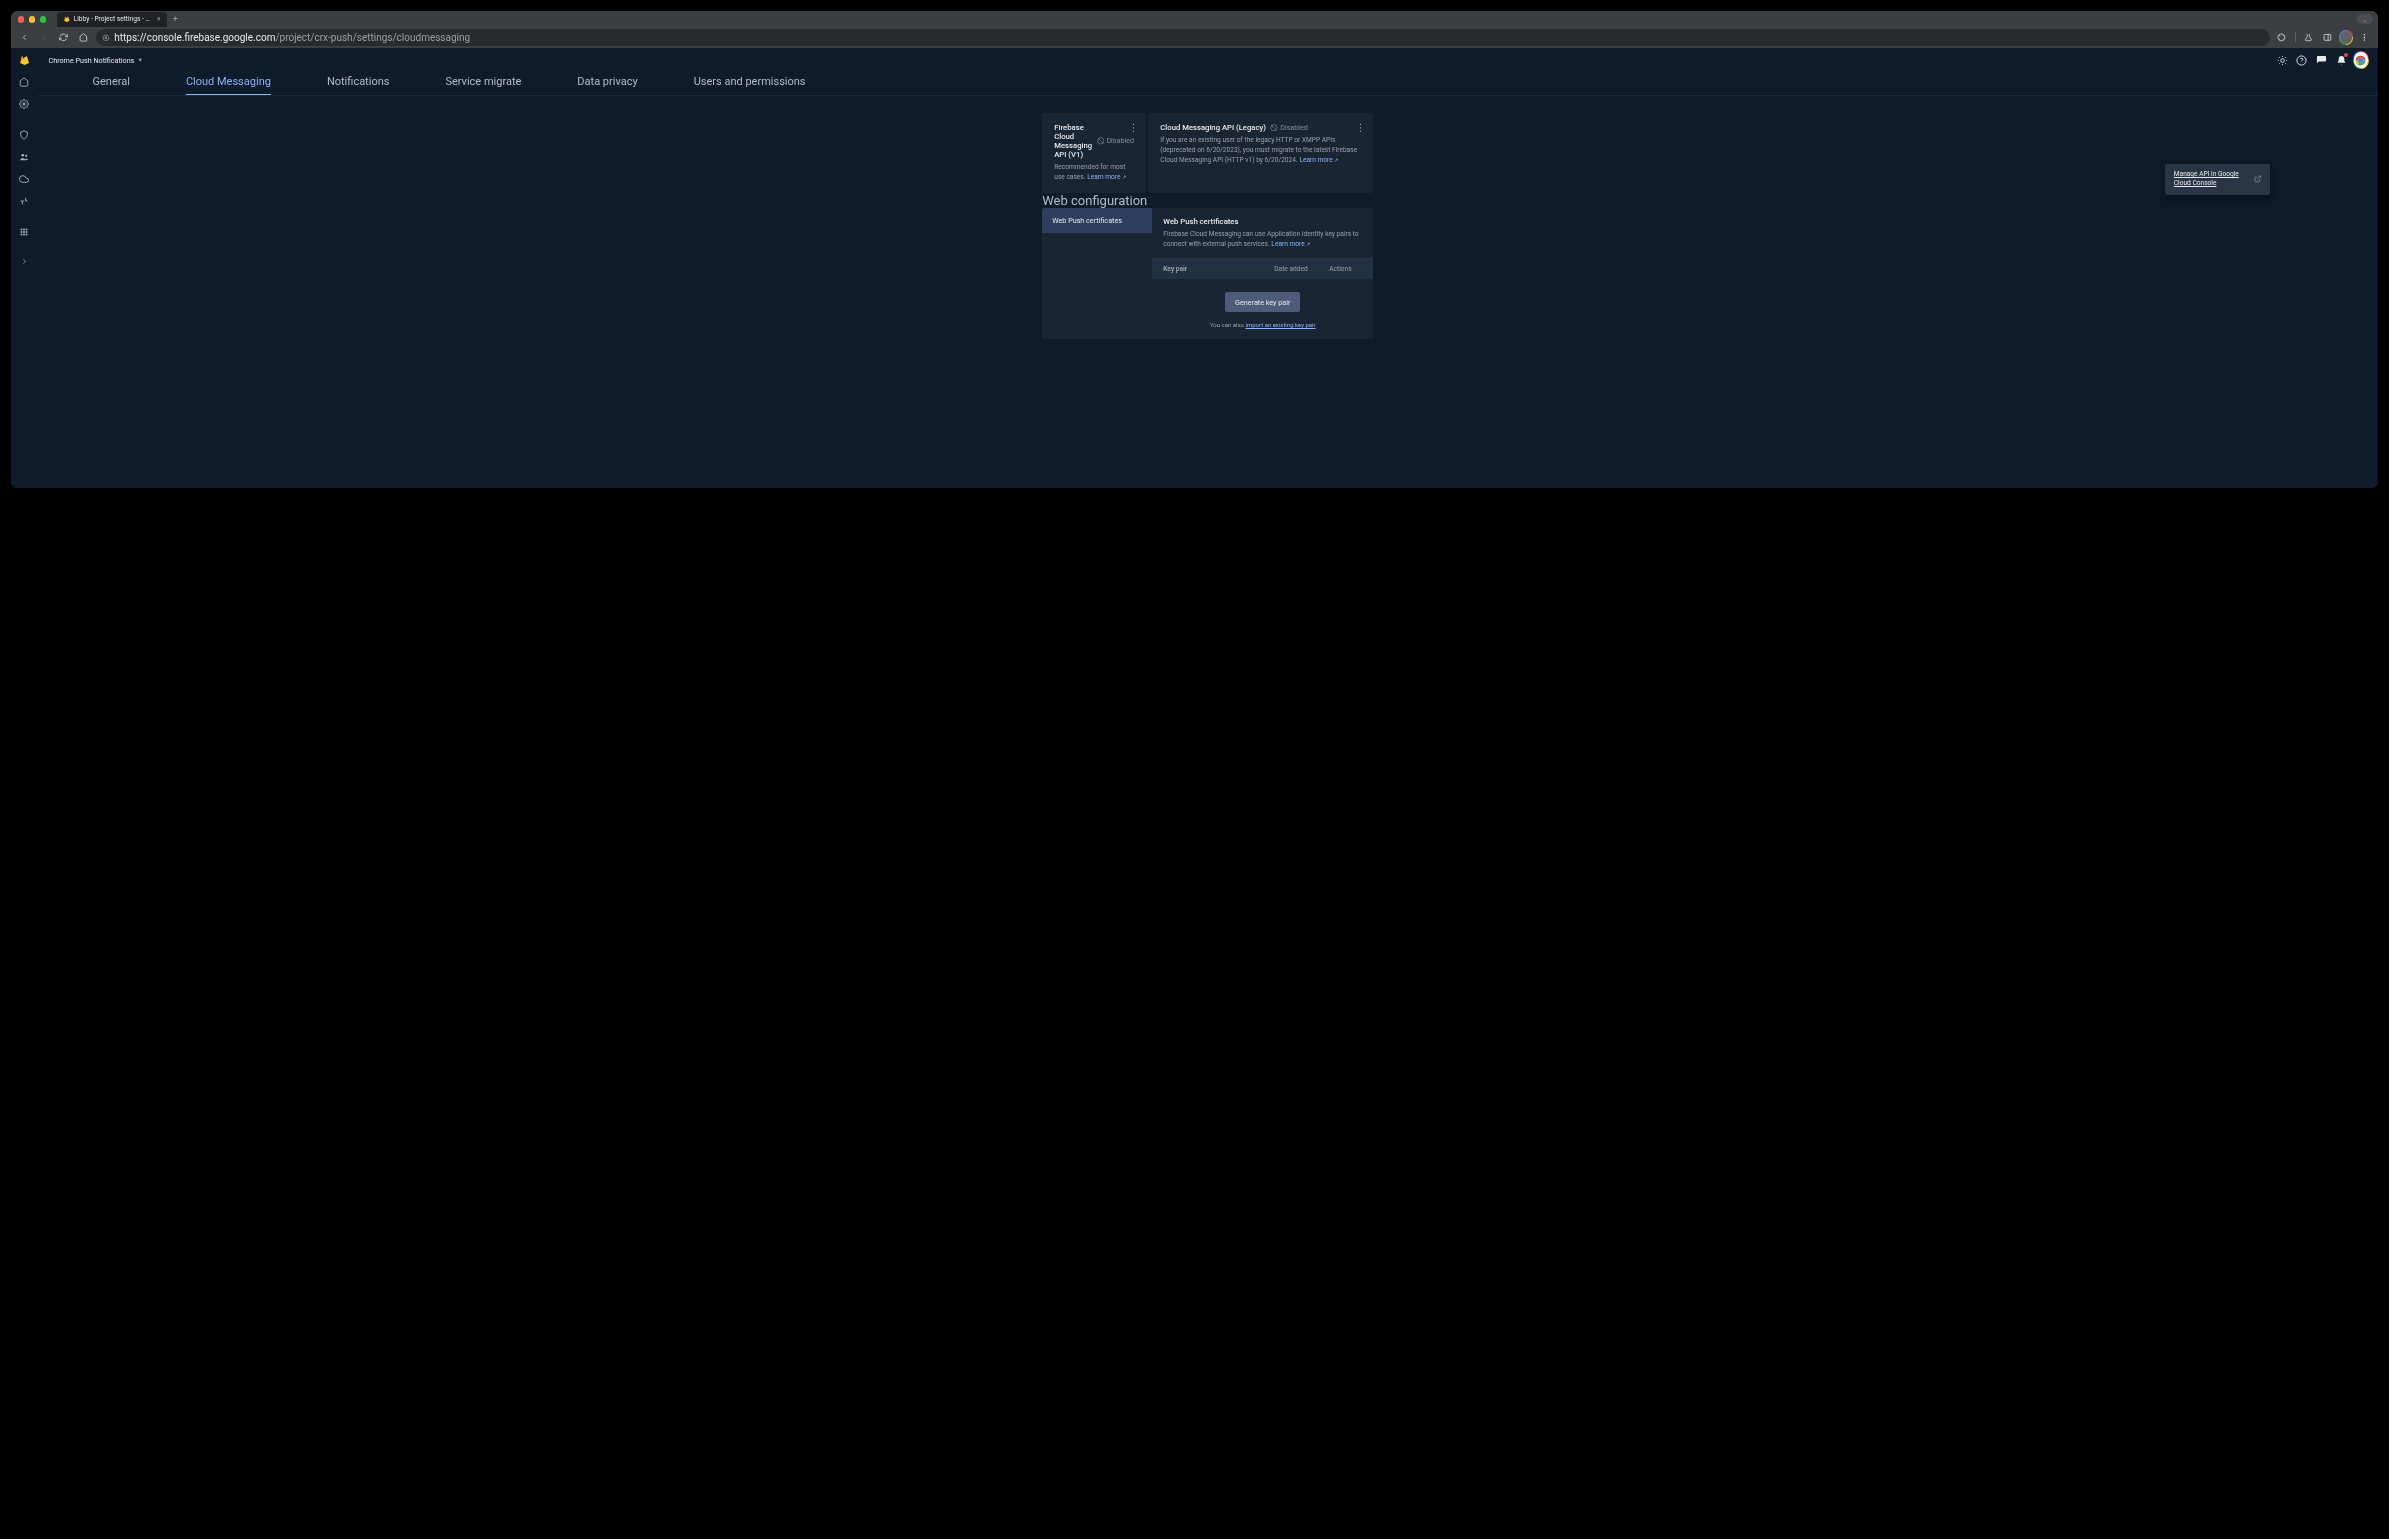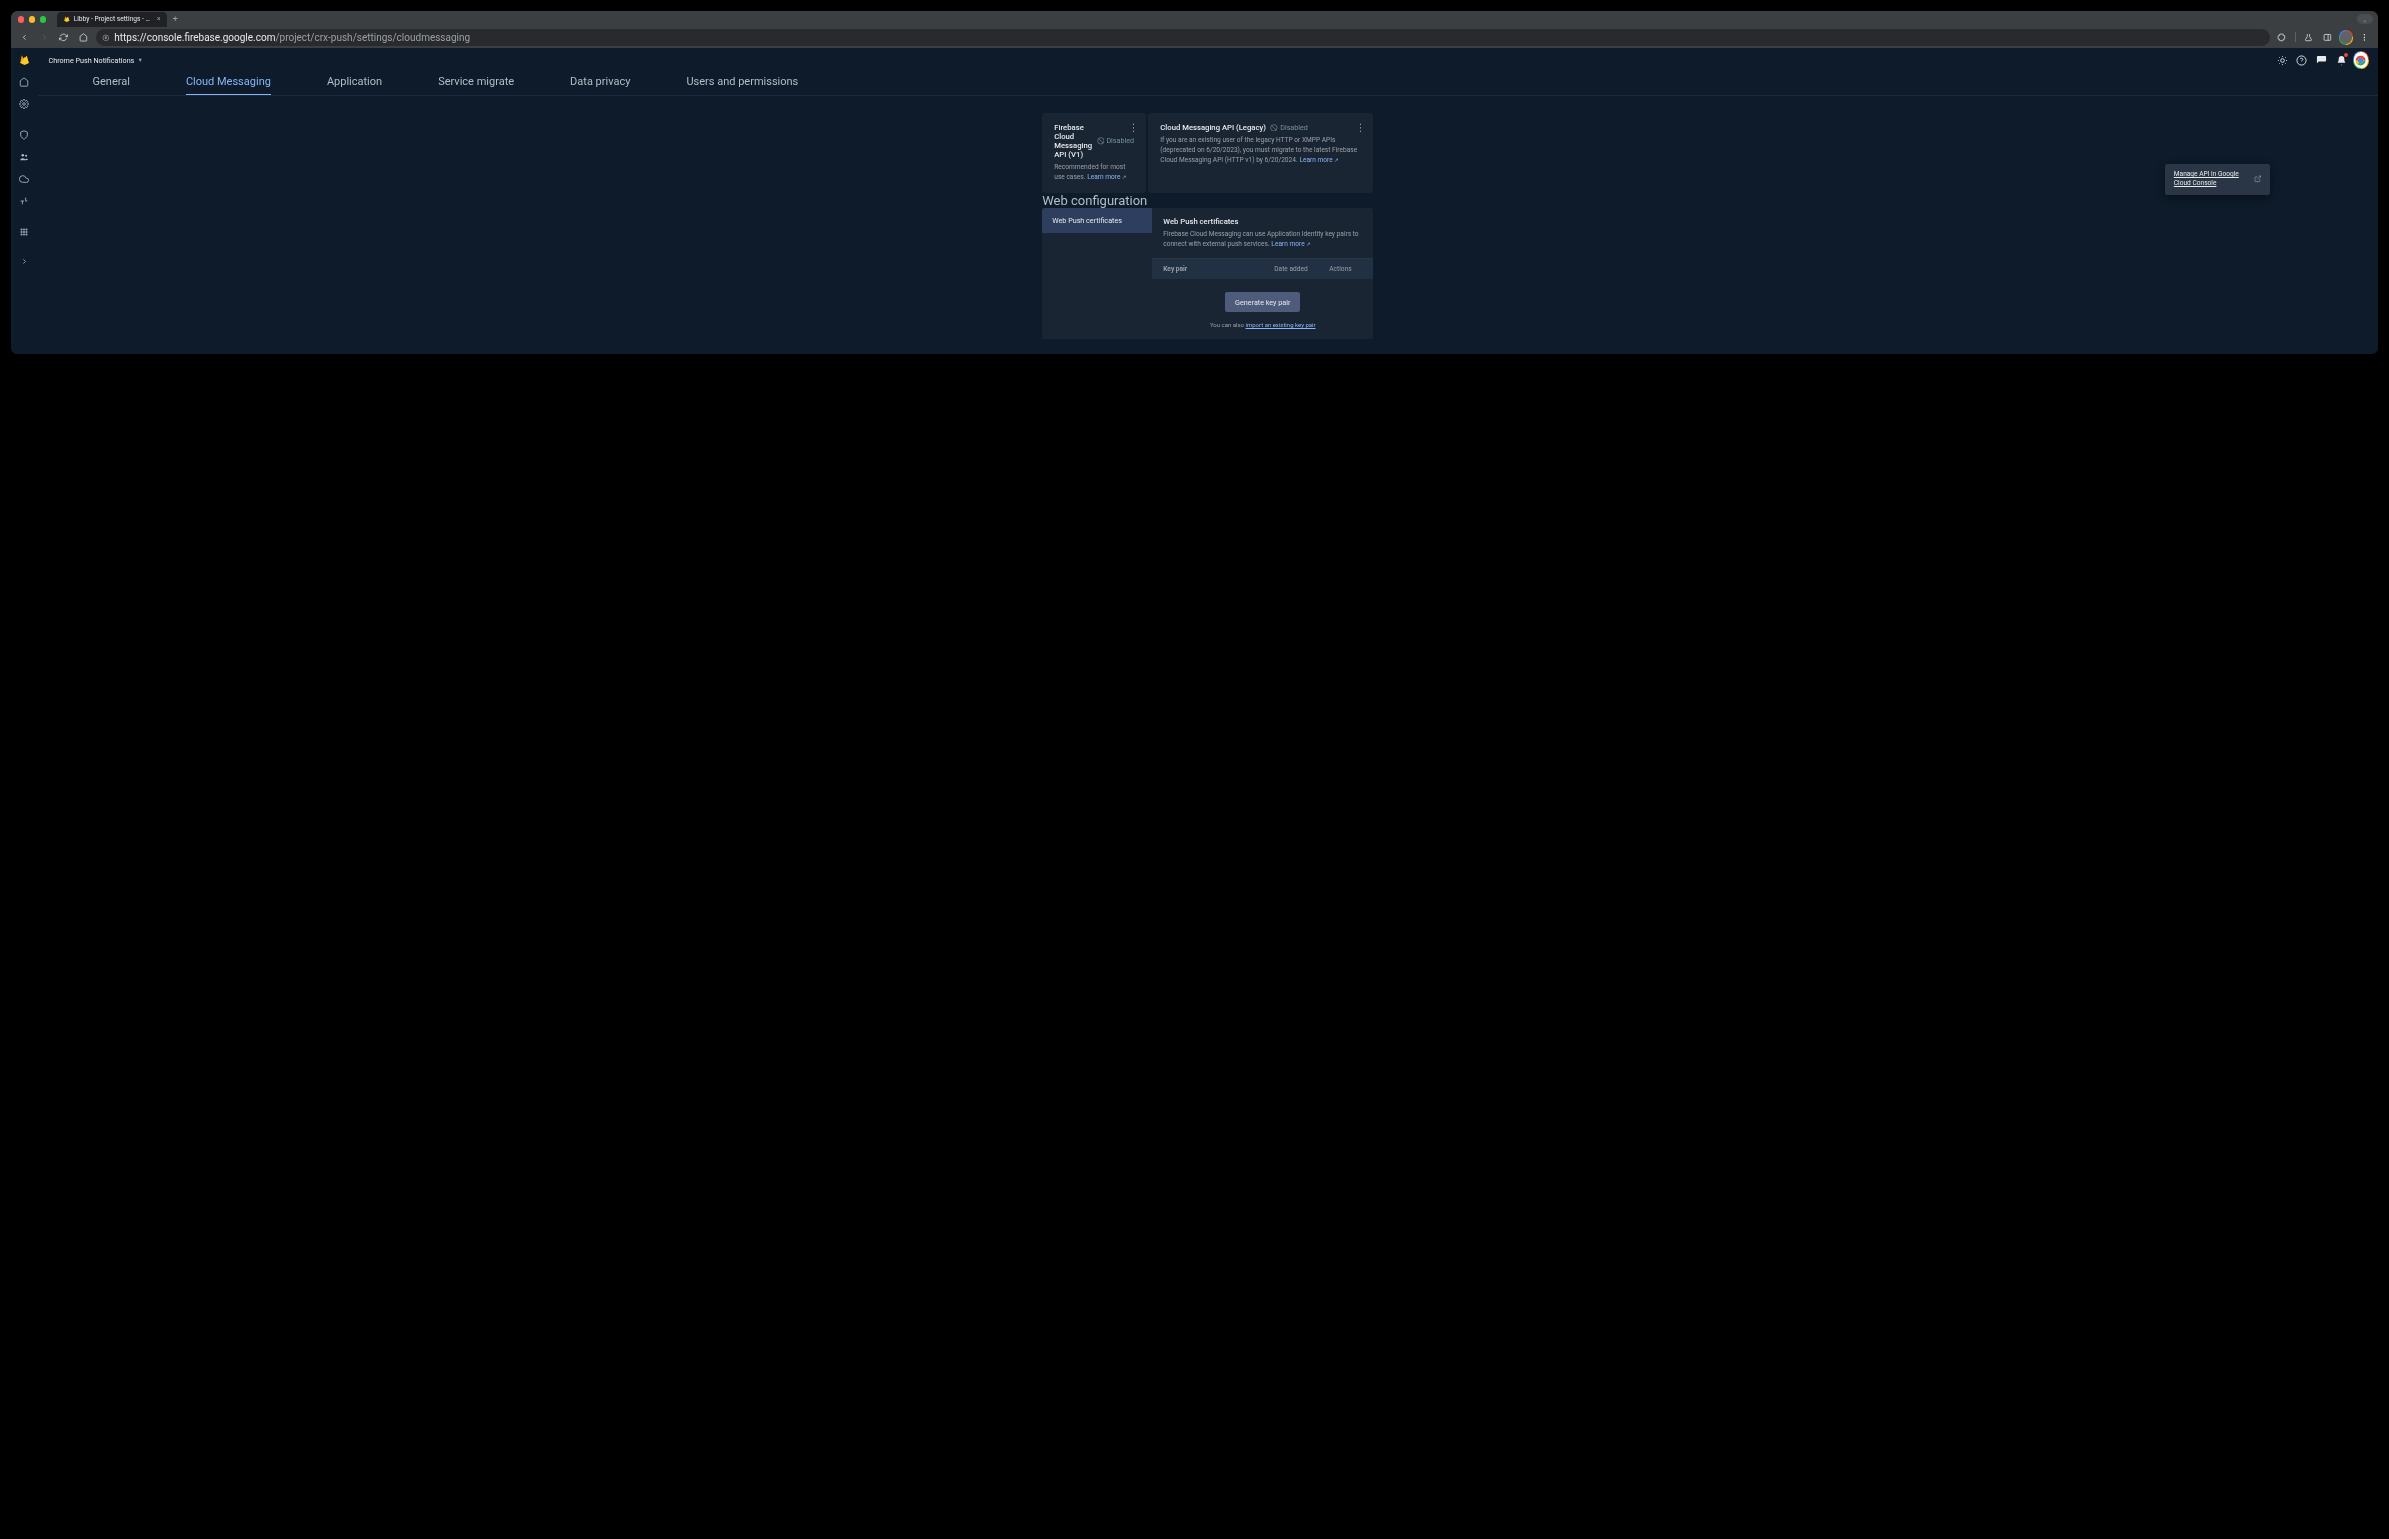--- a/index.html
+++ b/index.html
@@ -24,21 +24,21 @@
 .toolbar-btn.disabled { opacity: 0.4; }
 .addressbar { flex: 1; background: #282a2d; border-radius: 10px; height: 16.5px; display: flex; align-items: center; padding: 0 6.6px; gap: 4.4px; color: #e8eaed; font-size: 10px; }
 .addressbar .lock { color: #9aa0a6; }
 .url-text { flex: 1; }
 .url-domain { color: #e8eaed; }
 .url-path { color: #9aa0a6; }
 .toolbar-right { display: flex; align-items: center; gap: 3.3px; }
 .toolbar-sep { width: 0.6px; height: 10px; background: #5f6368; margin: 0 2.2px; }
 .avatar-ring { width: 14.3px; height: 14.3px; border-radius: 50%; background: conic-gradient(#ea4335 0deg 90deg, #fbbc04 90deg 180deg, #34a853 180deg 270deg, #4285f4 270deg 360deg); padding: 1.1px; }
 .avatar-inner { width: 100%; height: 100%; border-radius: 50%; background: #5f6368; }
-.content { display: flex; background: #0d1b2a; height: 306px; }
+.content { display: flex; background: #0d1b2a; height: 440px; }
 .sidebar { width: 26.5px; background: #0d1b2a; display: flex; flex-direction: column; align-items: center; padding-top: 4.4px; gap: 2.2px; }
 .sidebar-logo { width: 15.4px; height: 15.4px; margin-bottom: 2.2px; display: flex; align-items: center; justify-content: center; }
 .sidebar-item { width: 20px; height: 20px; display: flex; align-items: center; justify-content: center; color: #b0bec5; cursor: pointer; border-radius: 2.2px; }
 .sidebar-expand { margin-top: 6.6px; }
 .main { flex: 1; background: #0d1b2a; color: #e8eaed; overflow: auto; position: relative; }
 .topbar { display: flex; align-items: center; padding: 6.6px 11px 3.3px 11px; }
 .project-selector { display: flex; align-items: center; gap: 3.3px; font-size: 7.2px; color: #e8eaed; cursor: pointer; }
 .project-selector .drop { color: #9aa0a6; font-size: 5.5px; }
 .topbar-right { margin-left: auto; display: flex; align-items: center; gap: 7.7px; }
 .topbar-icon { color: #e8eaed; cursor: pointer; display: flex; align-items: center; justify-content: center; width: 12px; height: 12px; position: relative; }
@@ -283,21 +283,21 @@
             </div>
               </div>
           </div>
         </div>
       </div>
 
 
       <div class="tabs">
         <div class="tab">General</div>
         <div class="tab active">Cloud Messaging</div>
-        <div class="tab">Application</div>
+        <div class="tab">Notifications</div>
         <div class="tab">Service migrate</div>
         <div class="tab">Data privacy</div>
         <div class="tab">Users and permissions</div>
       </div>
 
       <div class="cards-wrap">
 
         <div class="card">
           <div class="card-title-row">
             <span>Firebase Cloud Messaging API (V1)</span>

